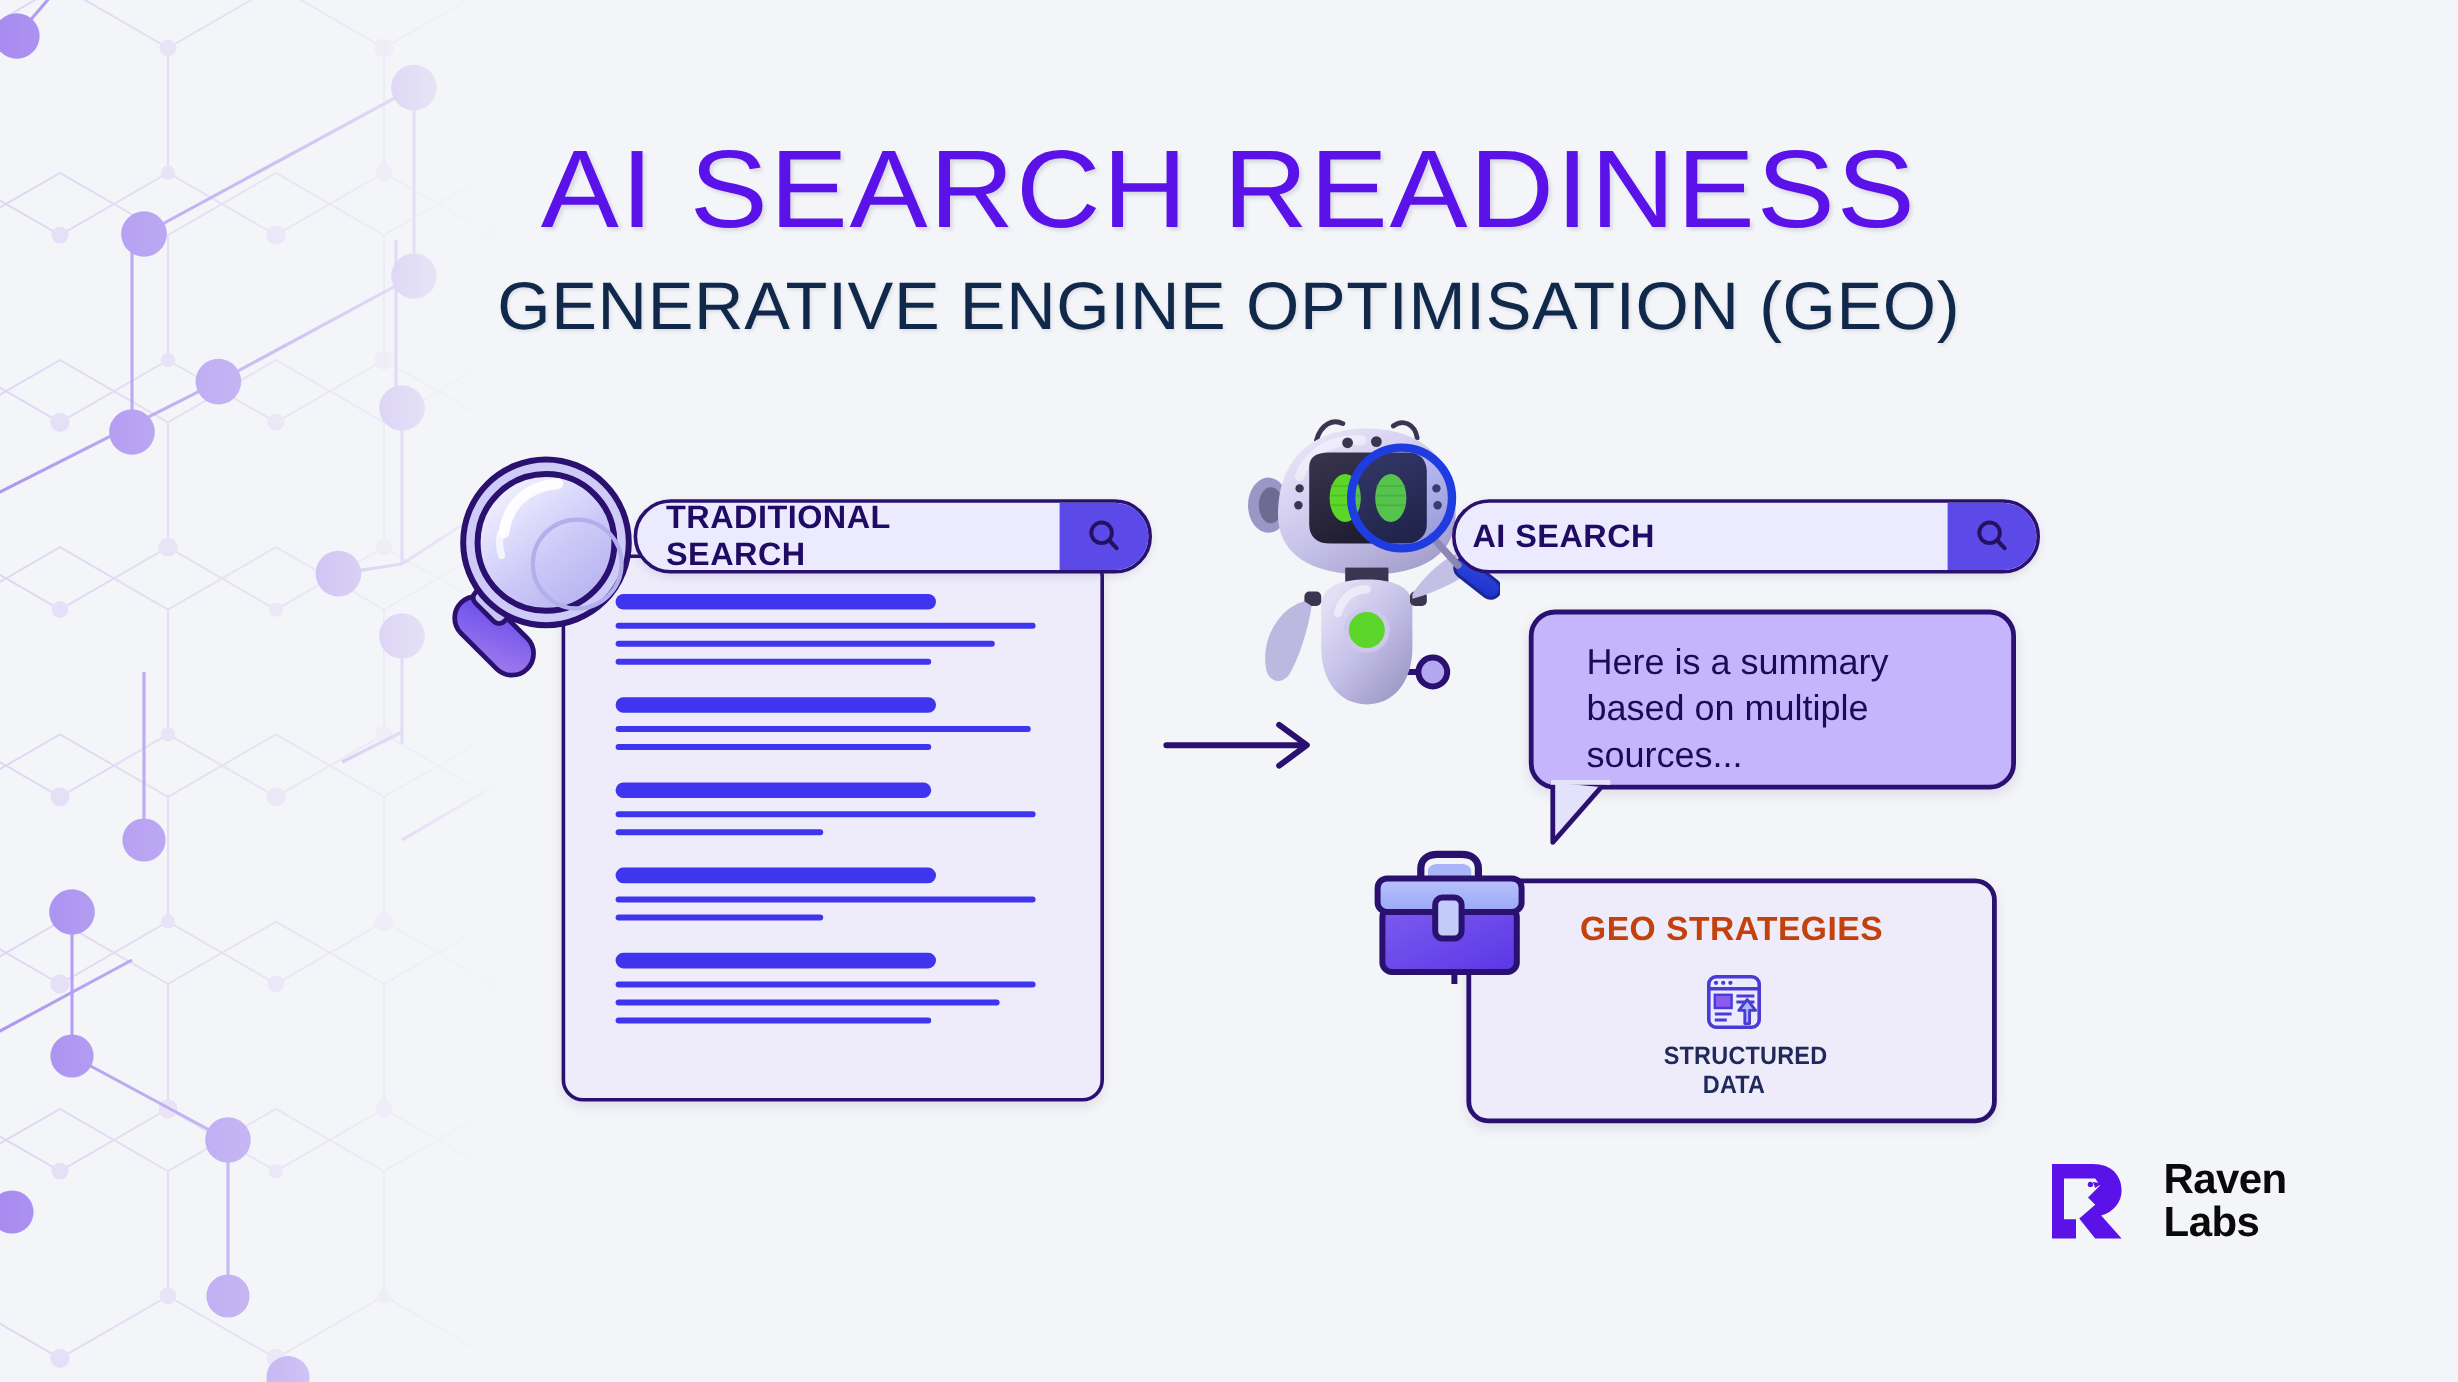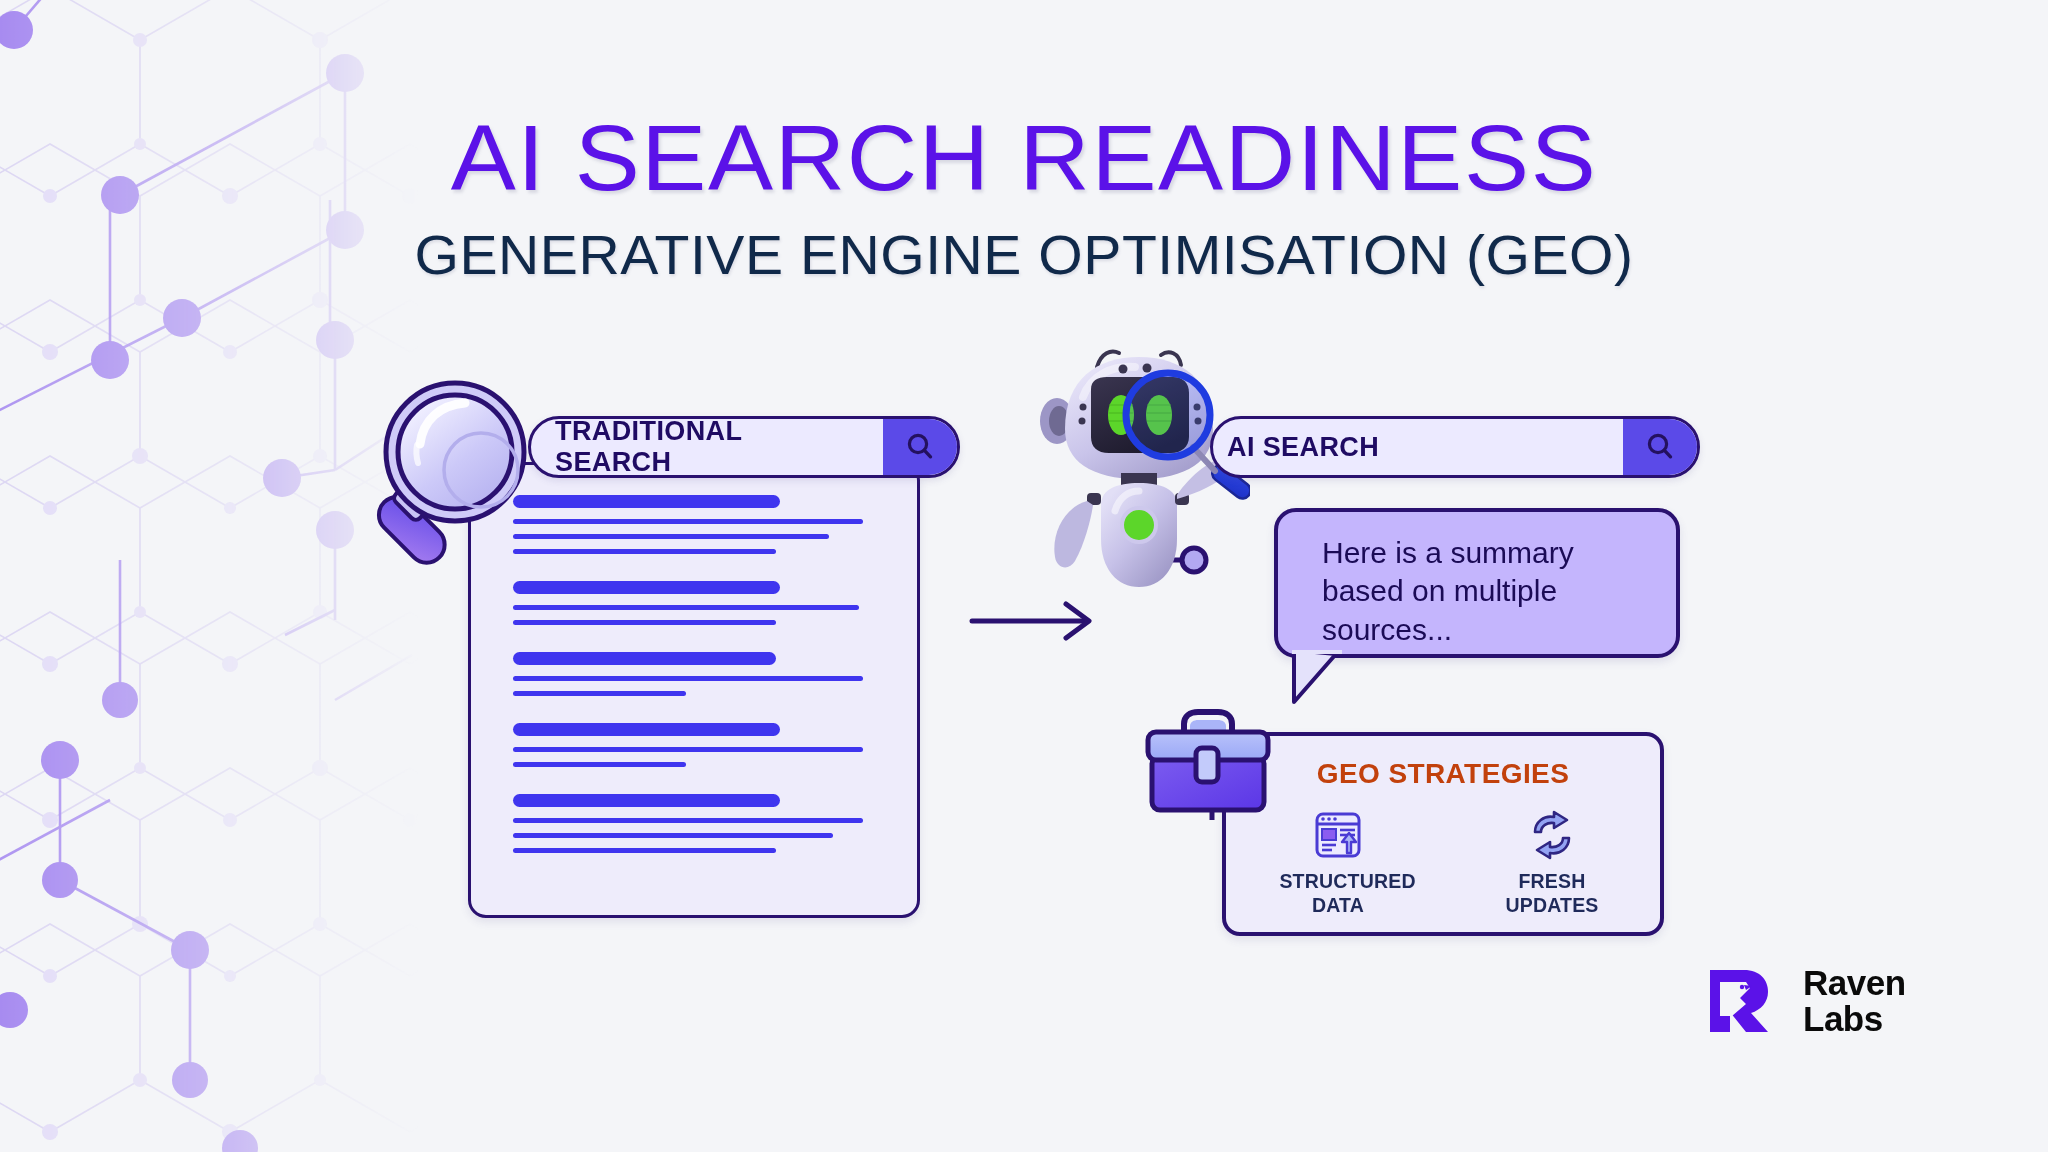--- a/index.html
+++ b/index.html
@@ -493,29 +493,20 @@
         <rect x="10" y="20" width="14" height="11" fill="#8b5cf0" stroke="#4a3bd4" stroke-width="2"></rect>
         <line x1="28" y1="21" x2="43" y2="21" stroke="#4a3bd4" stroke-width="2.6"></line>
         <line x1="28" y1="26" x2="43" y2="26" stroke="#4a3bd4" stroke-width="2.6"></line>
         <line x1="10" y1="36" x2="24" y2="36" stroke="#4a3bd4" stroke-width="2.6"></line>
         <line x1="10" y1="41" x2="20" y2="41" stroke="#4a3bd4" stroke-width="2.6"></line>
         <path d="M35 44 L35 33 L30 33 L37 24 L44 33 L39 33 L39 44 Z" fill="#a9b6f8" stroke="#4a3bd4" stroke-width="2.4" stroke-linejoin="round"></path>
       </svg>
           </div>
           <div class="geo-label">STRUCTURED DATA</div>
         </div>
-        <div class="geo-item">
-          <div class="geo-icon">
-      <svg width="52" height="50" viewBox="0 0 52 50">
-        <path d="M9 22 C9 12, 18 5, 28 7 L28 2 L41 10 L28 18 L28 13 C21 12, 15 16, 15 22 Z" fill="#93a3f3" stroke="#2f2683" stroke-width="2.6" stroke-linejoin="round"></path>
-        <path d="M43 28 C43 38, 34 45, 24 43 L24 48 L11 40 L24 32 L24 37 C31 38, 37 34, 37 28 Z" fill="#93a3f3" stroke="#2f2683" stroke-width="2.6" stroke-linejoin="round"></path>
-      </svg>
-          </div>
-          <div class="geo-label">FRESH UPDATES</div>
-        </div>
       </div>
   </div>
 
   <svg id="toolbox" viewBox="0 0 132 120">
     <defs>
       <linearGradient id="tbBody" x1="0" y1="0" x2="1" y2="1">
         <stop offset="0%" stop-color="#7c5cf0"></stop>
         <stop offset="100%" stop-color="#5b36e6"></stop>
       </linearGradient>
       <linearGradient id="tbLid" x1="0" y1="0" x2="0" y2="1">

